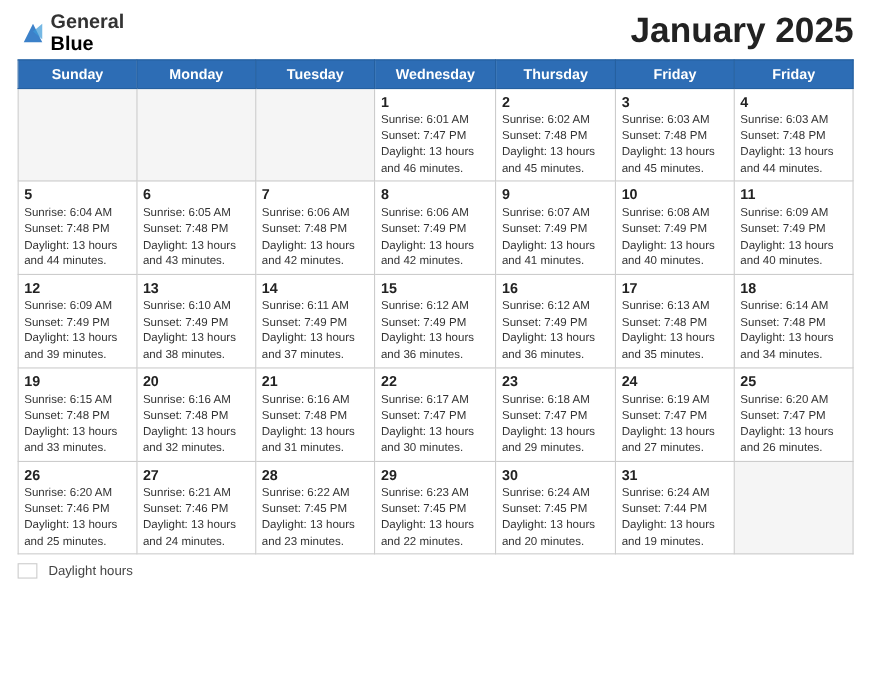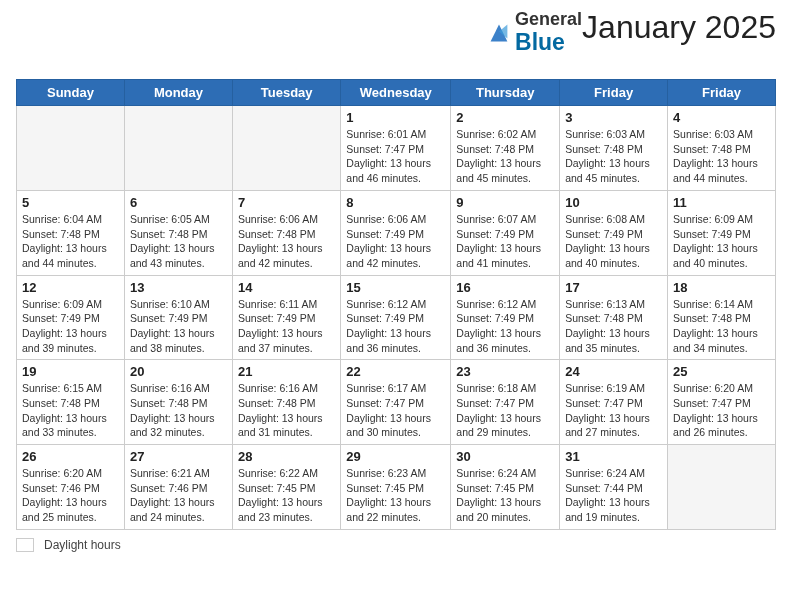--- a/index.html
+++ b/index.html
@@ -12,53 +12,53 @@
     }
     .page {
       width: 792px;
       min-height: 612px;
       background: #fff;
       padding: 10px 16px 10px 16px;
     }
     .header {
       display: flex;
       align-items: flex-start;
-      justify-content: flex-end;
-      margin-bottom: 24px;
+      justify-content: space-between;
+      margin-bottom: 4px;
     }
     .logo {
       display: flex;
       align-items: center;
     }
     .logo-text {
       display: flex;
       flex-direction: column;
       line-height: 1.1;
     }
     .logo-general {
       font-size: 18px;
       font-weight: bold;
       color: #333;
     }
     .logo-blue {
-      font-size: 23px;
-      font-weight: bold;
-      color: #0369a1;
+      font-size: 18px;
+      font-weight: bold;
+      color: #000000;
     }
     .logo-icon {
       width: 28px;
       height: 28px;
       margin-right: 2px;
     }
     .title-block {
       text-align: right;
     }
     .title-month {
       font-size: 32px;
-      font-weight: normal;
+      font-weight: bold;
       color: #222;
       line-height: 1.1;
     }
     .title-location {
       font-size: 16px;
       color: #444;
     }
     .calendar {
       width: 100%;
       border-collapse: collapse;

